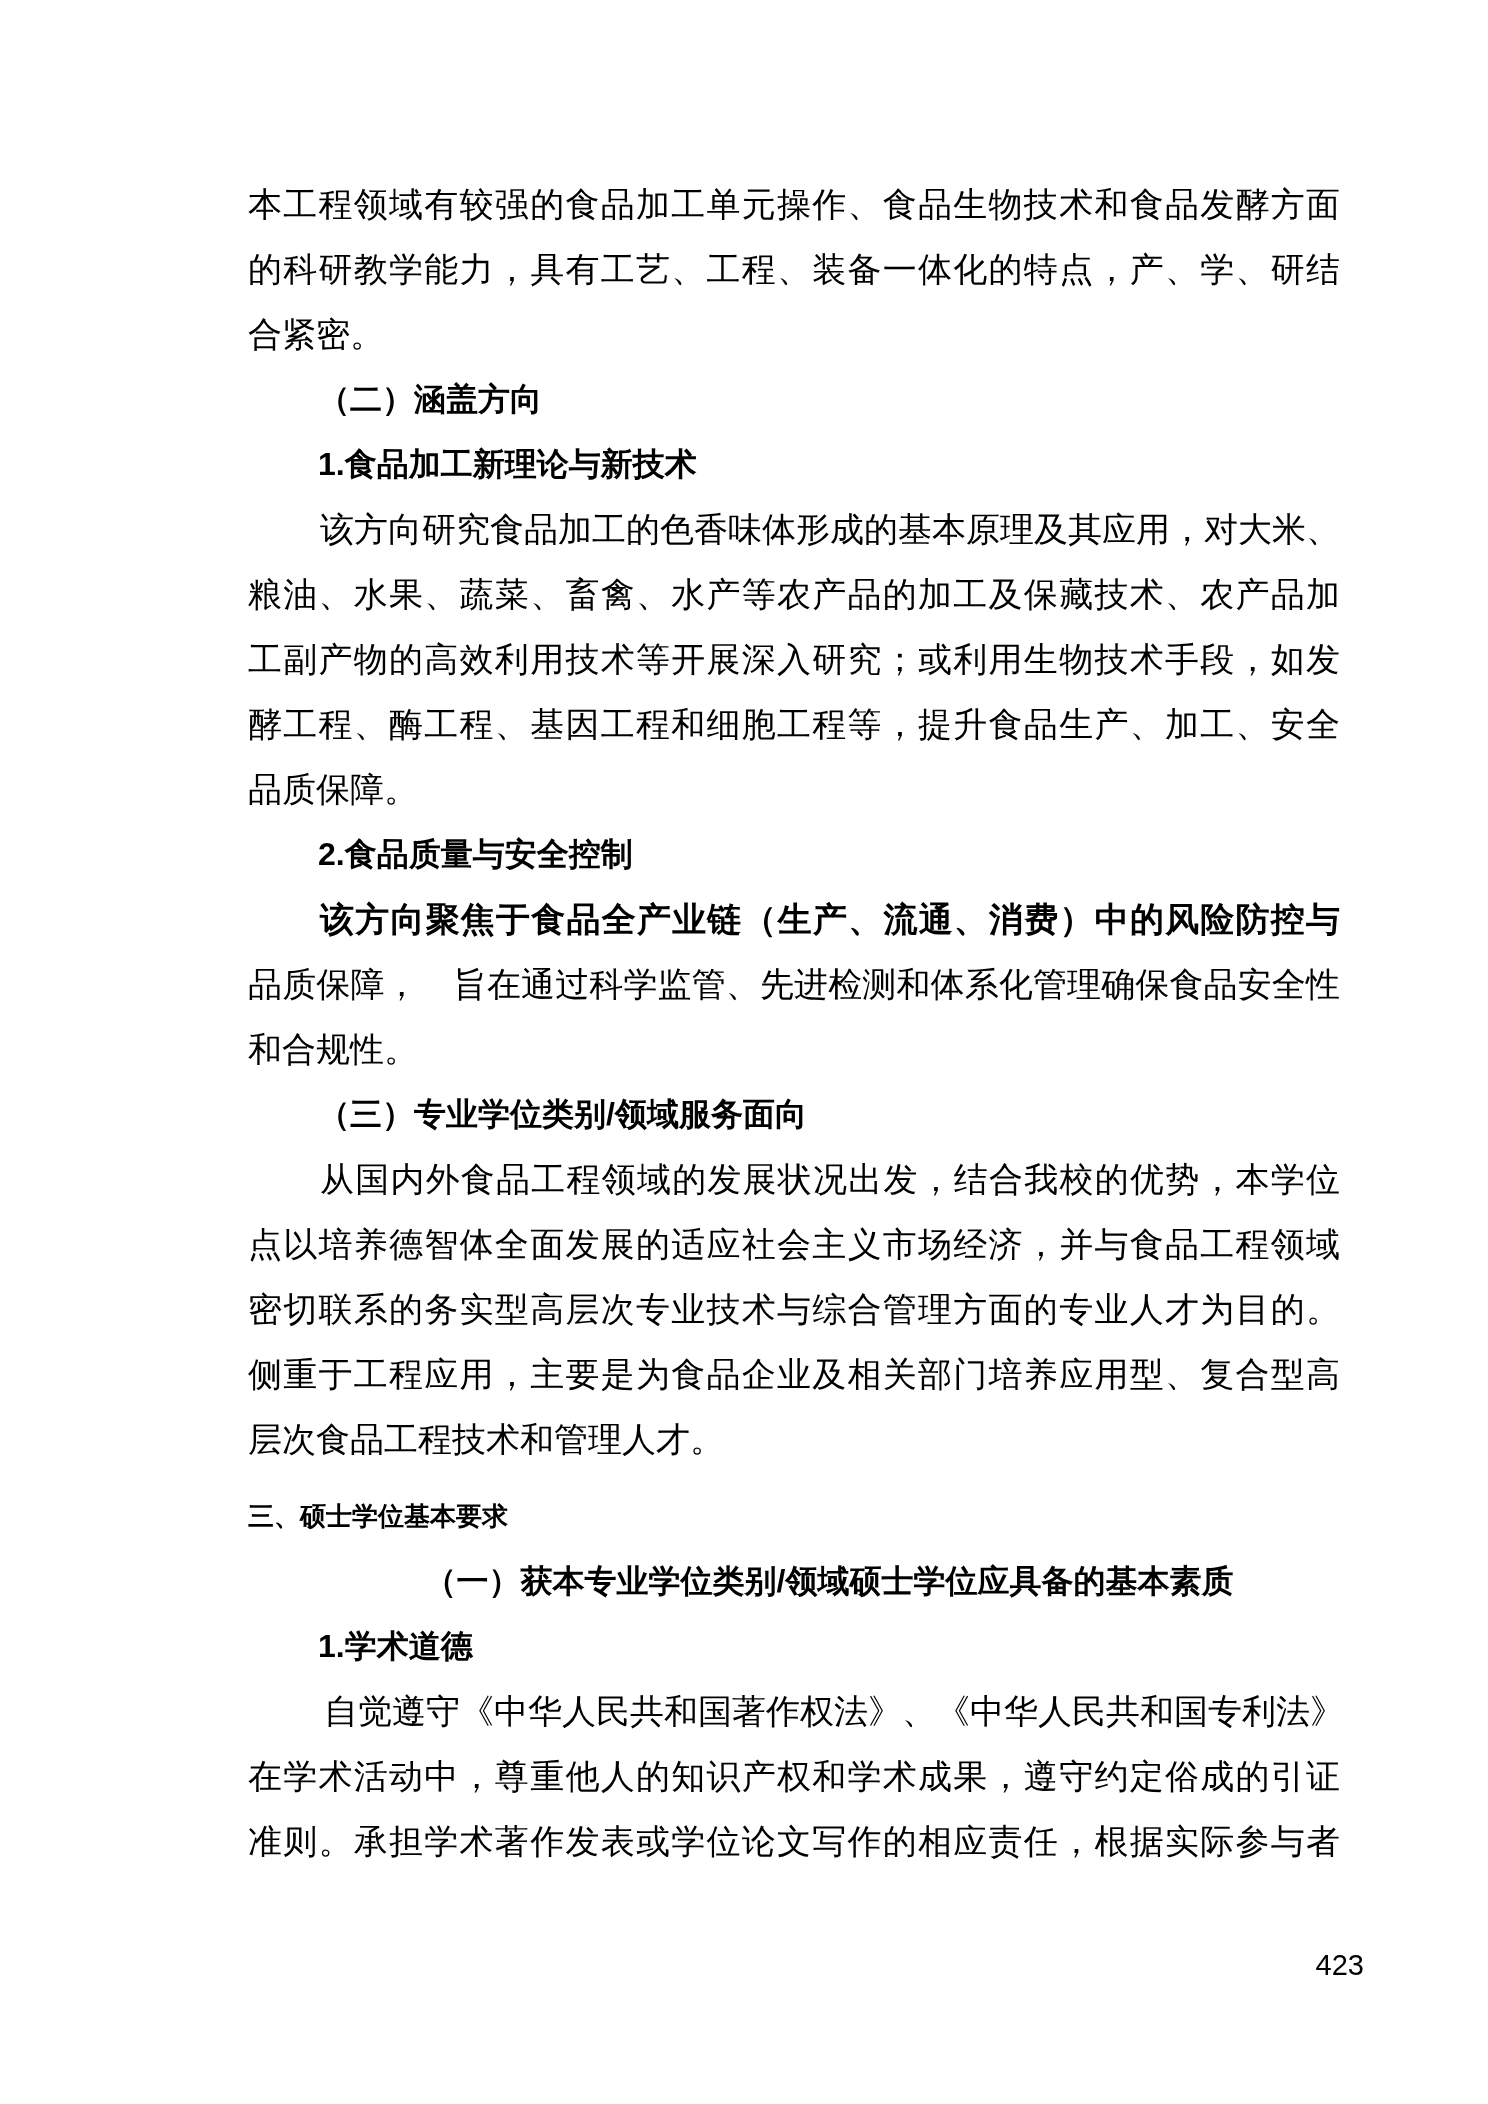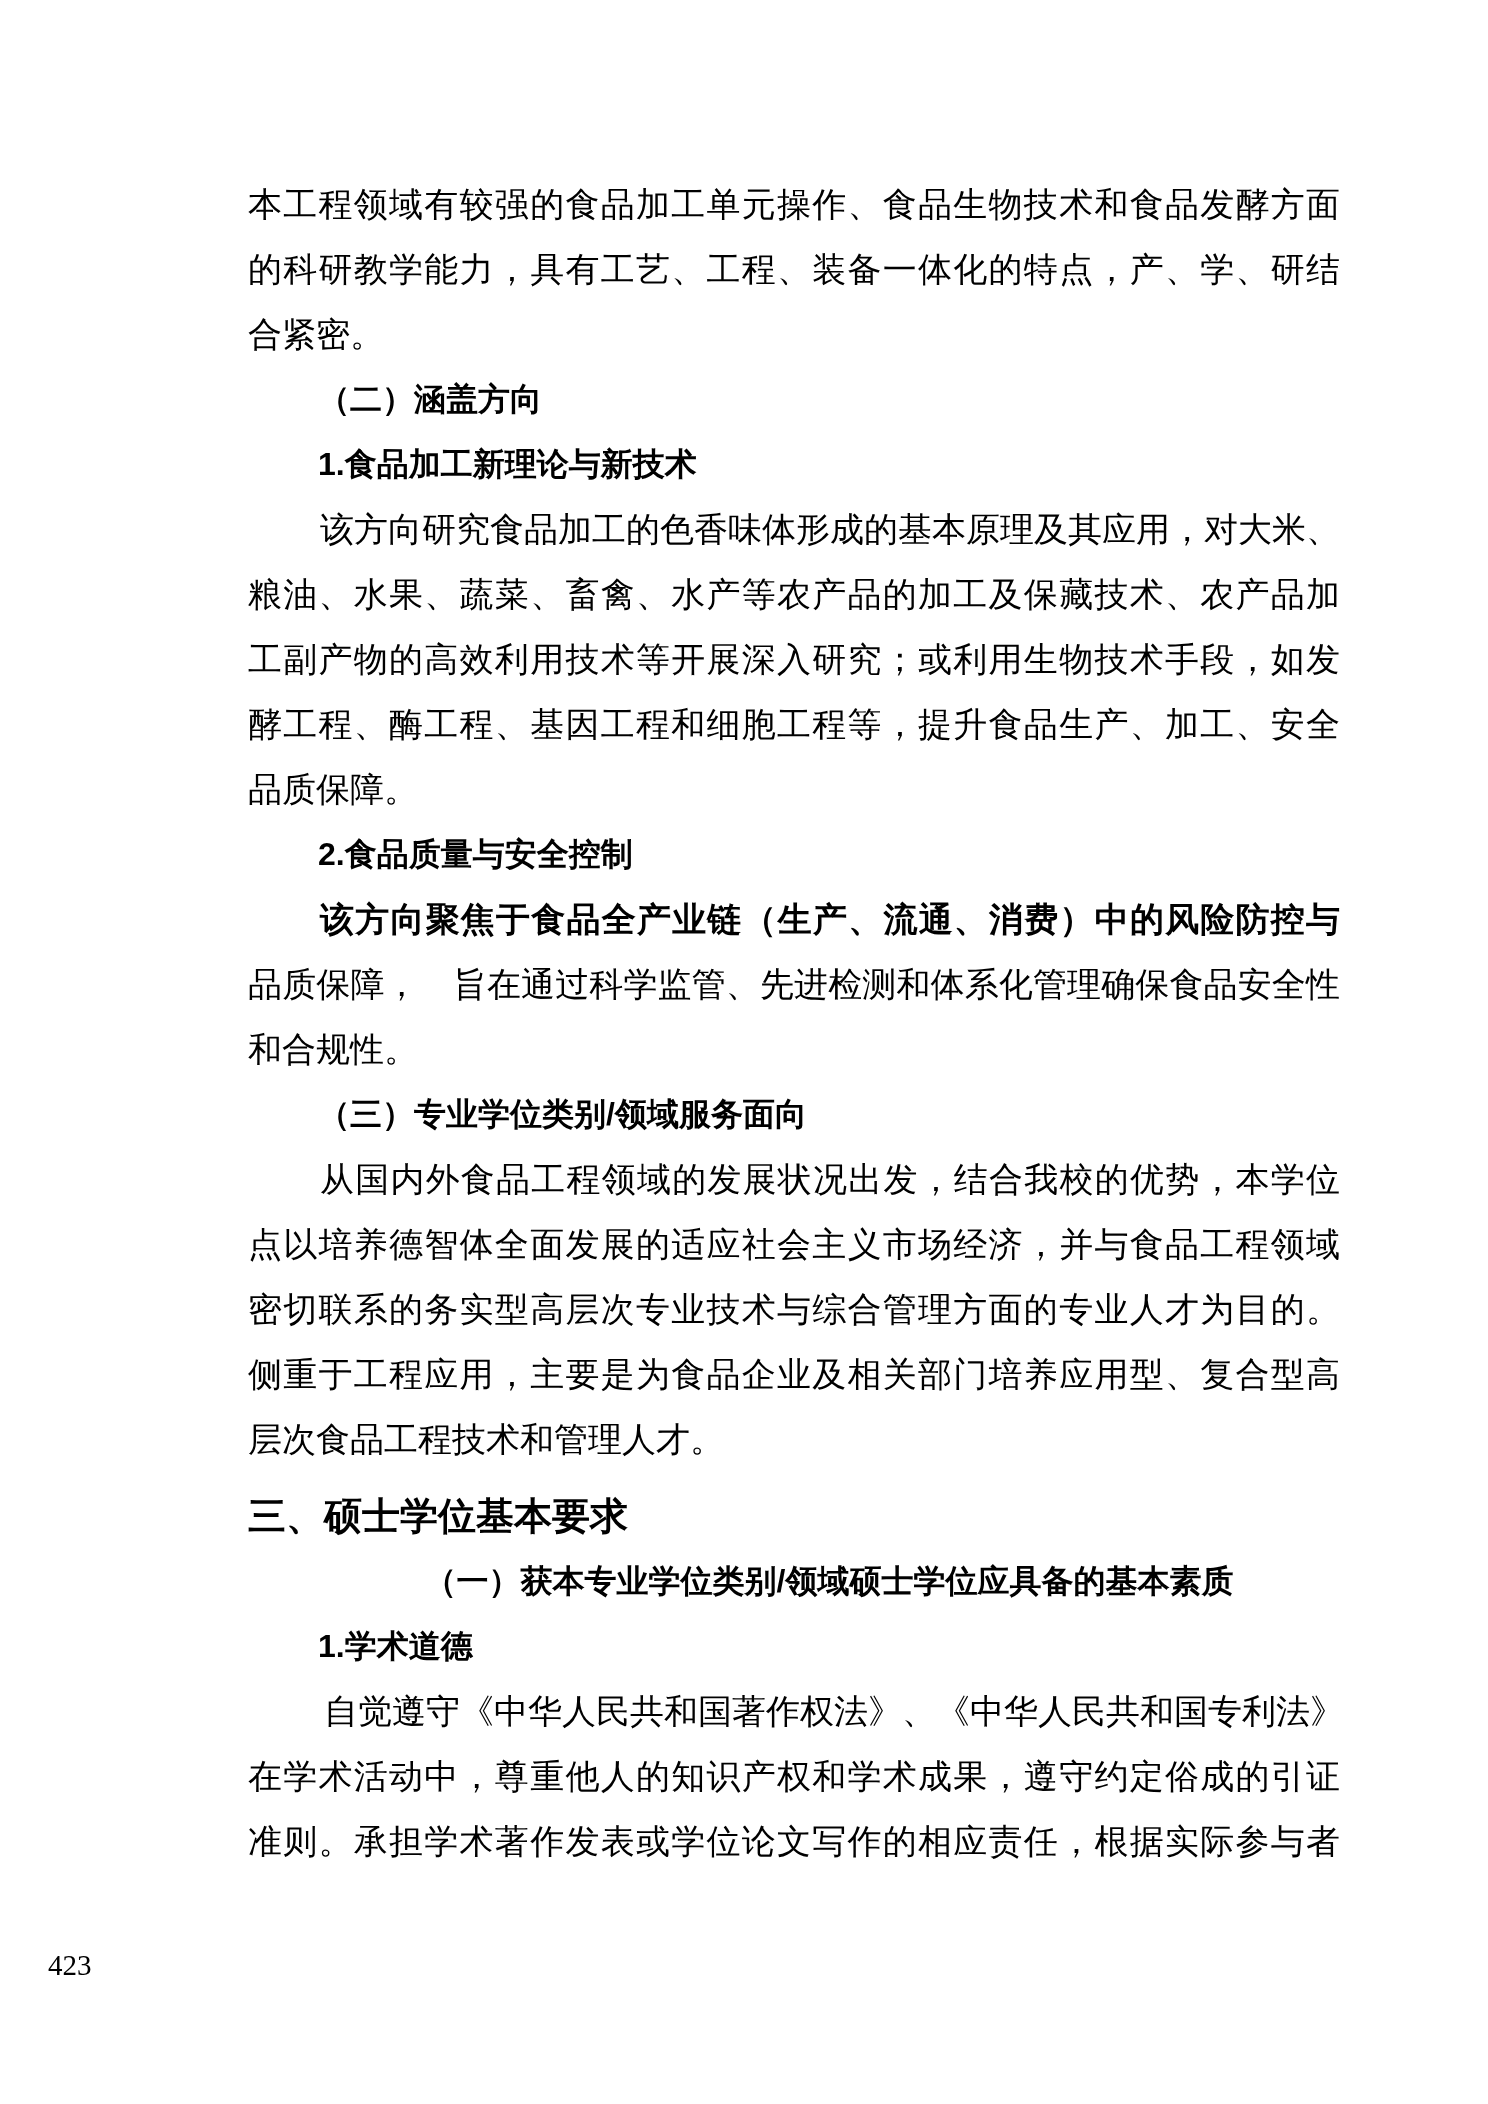--- a/index.html
+++ b/index.html
@@ -37,29 +37,29 @@
   .k-body .line {
     font-family: "Liberation Serif", "DejaVu Serif", serif;
     font-size: 34px;
     font-weight: 400;
   }
   .k-h1 .line, .k-h2 .line, .k-h3 .line {
     font-family: "Liberation Sans", "DejaVu Sans", sans-serif;
     font-weight: 700;
   }
   .k-h1 { margin-top: 12px; }
-  .k-h1 .line { font-size: 38px; }
+  .k-h1 .line { font-size: 26px; }
   .k-h2 .line, .k-h3 .line { font-size: 32px; }
   .footer {
     position: absolute;
     left: 0;
     top: 1950px;
     width: 1316px;
-    text-align: left;
-    font-family: Liberation Serif, serif;
+    text-align: right;
+    font-family: Liberation Sans, sans-serif;
     font-size: 29px;
     line-height: 30px;
     color: #000000;
   }
 </style>
 </head>
 <body>
 
 <div class="page">
   <main class="content">

